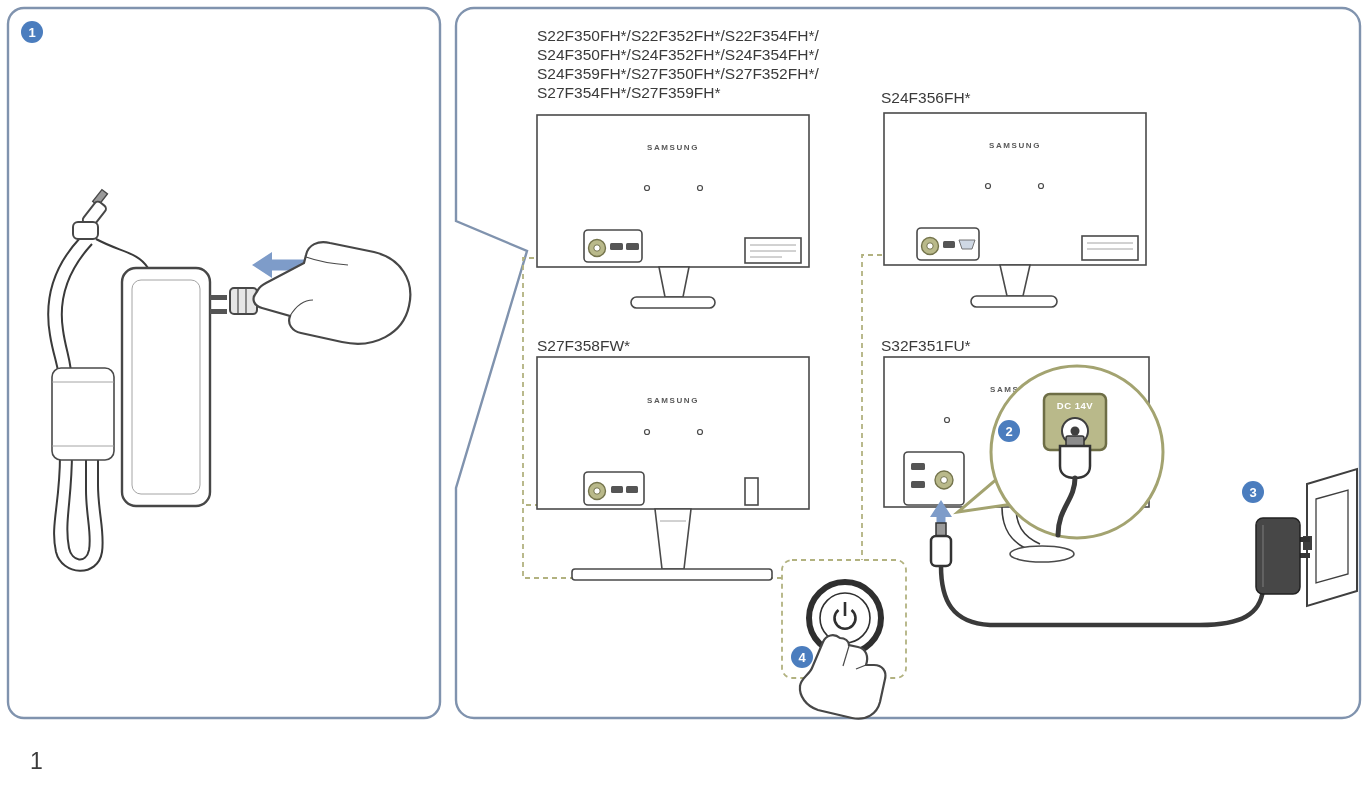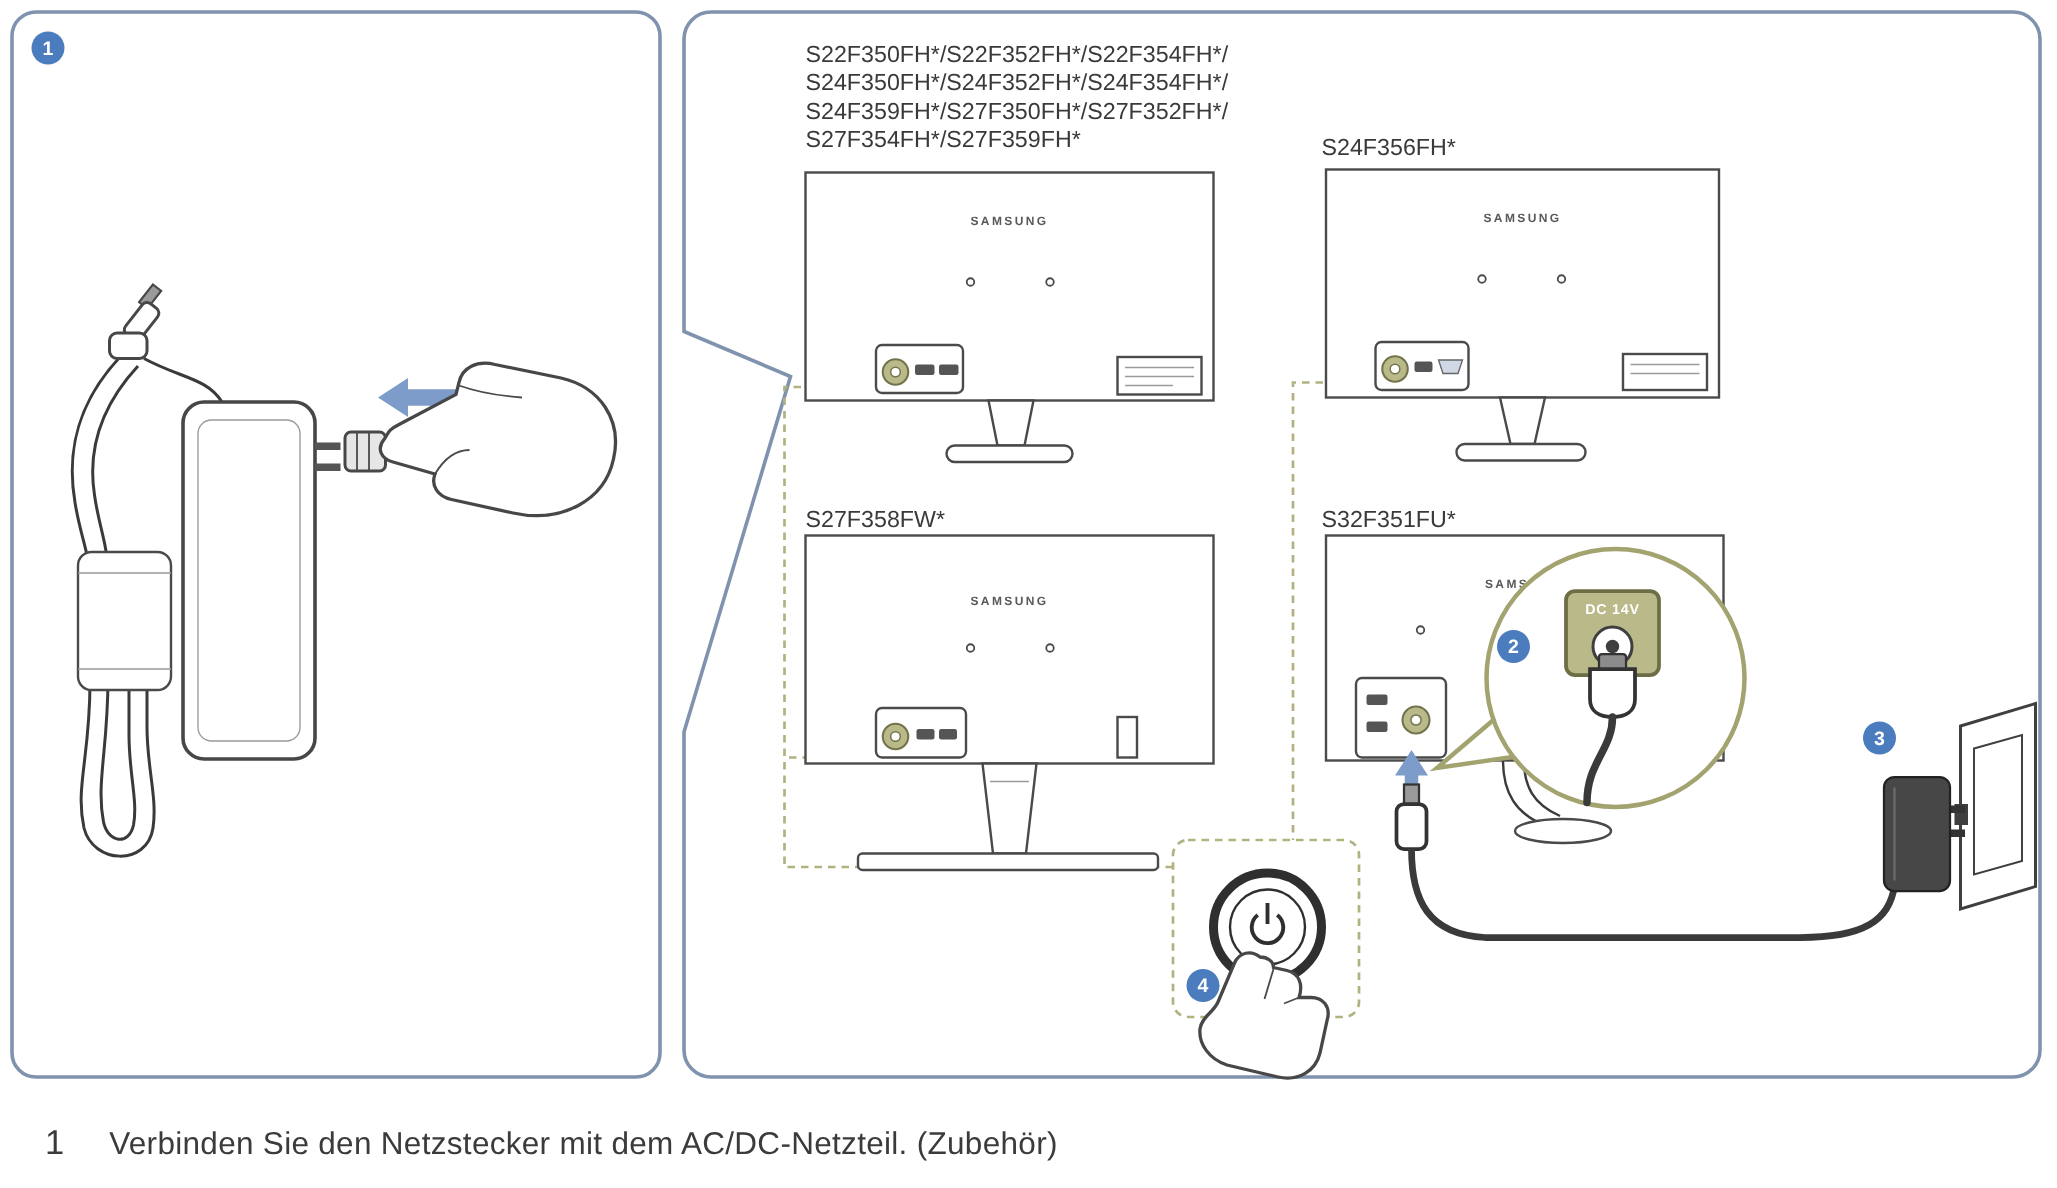--- a/index.html
+++ b/index.html
@@ -241,14 +241,13 @@
     </g>
     <g>
       <circle class="badge" cx="802" cy="657" r="11"></circle>
       <text class="badgeText" x="802" y="661.5">4</text>
     </g>
   </g>
 </svg>
 
 <div class="step">
   <span class="step-num">1</span>
-  <span class="step-text">Verbinden Sie den Netzstecker mit dem AC/DC-Netzteil. (Zubehör)</span>
 </div>
 
 </body></html>

